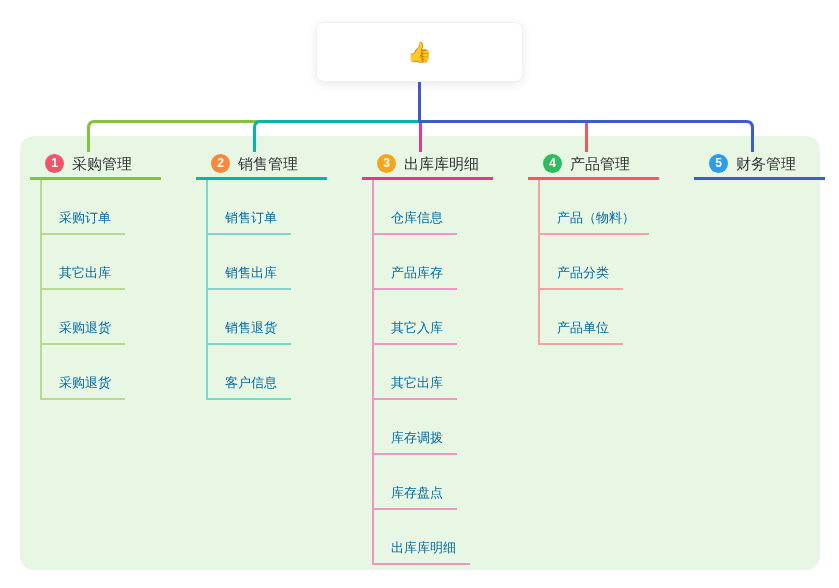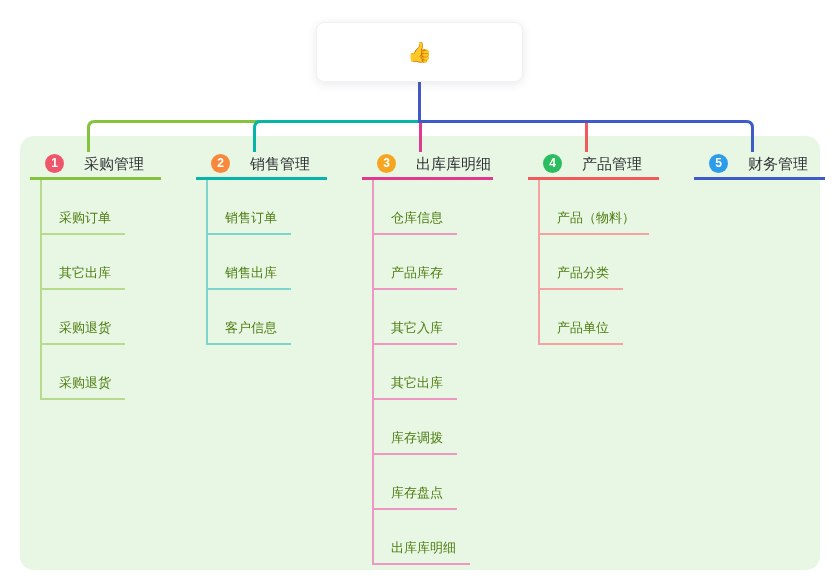--- a/index.html
+++ b/index.html
@@ -31,29 +31,29 @@
     width:116px;height:33px;box-sizing:content-box;
     border-bottom:3px solid var(--line);
     display:flex;align-items:flex-end;gap:8px;
     padding:0 0 4px 15px;cursor:pointer;
   }
   .badge{
     width:19px;height:19px;border-radius:50%;background:var(--badge);
     color:#fff;font-size:12px;font-weight:700;line-height:19px;text-align:center;
     flex:0 0 auto;
   }
-  .branch-title{font-size:15px;color:#303336;white-space:nowrap;line-height:19px;margin-left:12px;}
+  .branch-title{font-size:15px;color:#303336;white-space:nowrap;line-height:19px;}
   .children{
     margin-left:10px;border-left:2px solid var(--light);
   }
   .child{
     height:55px;box-sizing:border-box;display:flex;align-items:flex-end;
     width:max-content;padding:0 14px 6px 17px;
     border-bottom:2px solid var(--light);
-    font-size:13px;color:#4d7c0f;white-space:nowrap;cursor:pointer;
+    font-size:13px;color:#0369a1;white-space:nowrap;cursor:pointer;
   }
 </style>
 </head>
 <body>
 
 <div id="canvas">
 
   <div class="root-node">
     <span class="emoji">👍</span>
   </div>
@@ -84,20 +84,21 @@
     </div>
 
     <div class="branch" style="left: 196px; --line: #06b5a7; --light: #7ed5cc; --badge: #f8883b;">
       <div class="branch-header">
         <span class="badge">2</span>
         <span class="branch-title">销售管理</span>
       </div>
       <div class="children">
           <div class="child">销售订单</div>
           <div class="child">销售出库</div>
+          <div class="child">销售退货</div>
           <div class="child">客户信息</div>
         </div>
     </div>
 
     <div class="branch" style="left: 362px; --line: #e03a90; --light: #ee97c5; --badge: #f6a51f;">
       <div class="branch-header">
         <span class="badge">3</span>
         <span class="branch-title">出库库明细</span>
       </div>
       <div class="children">

